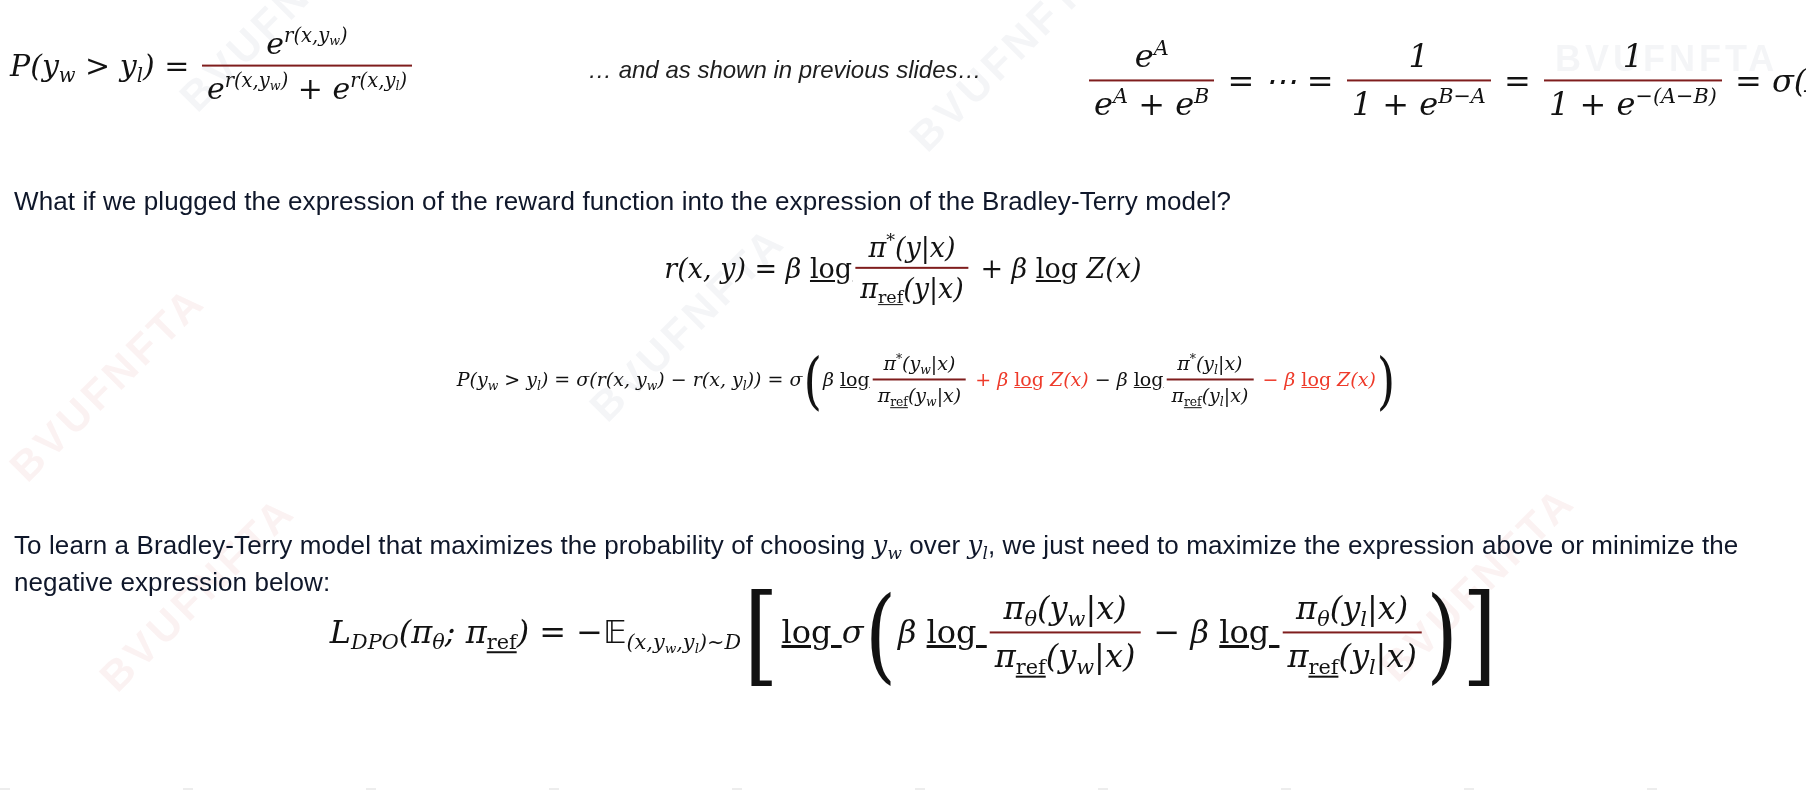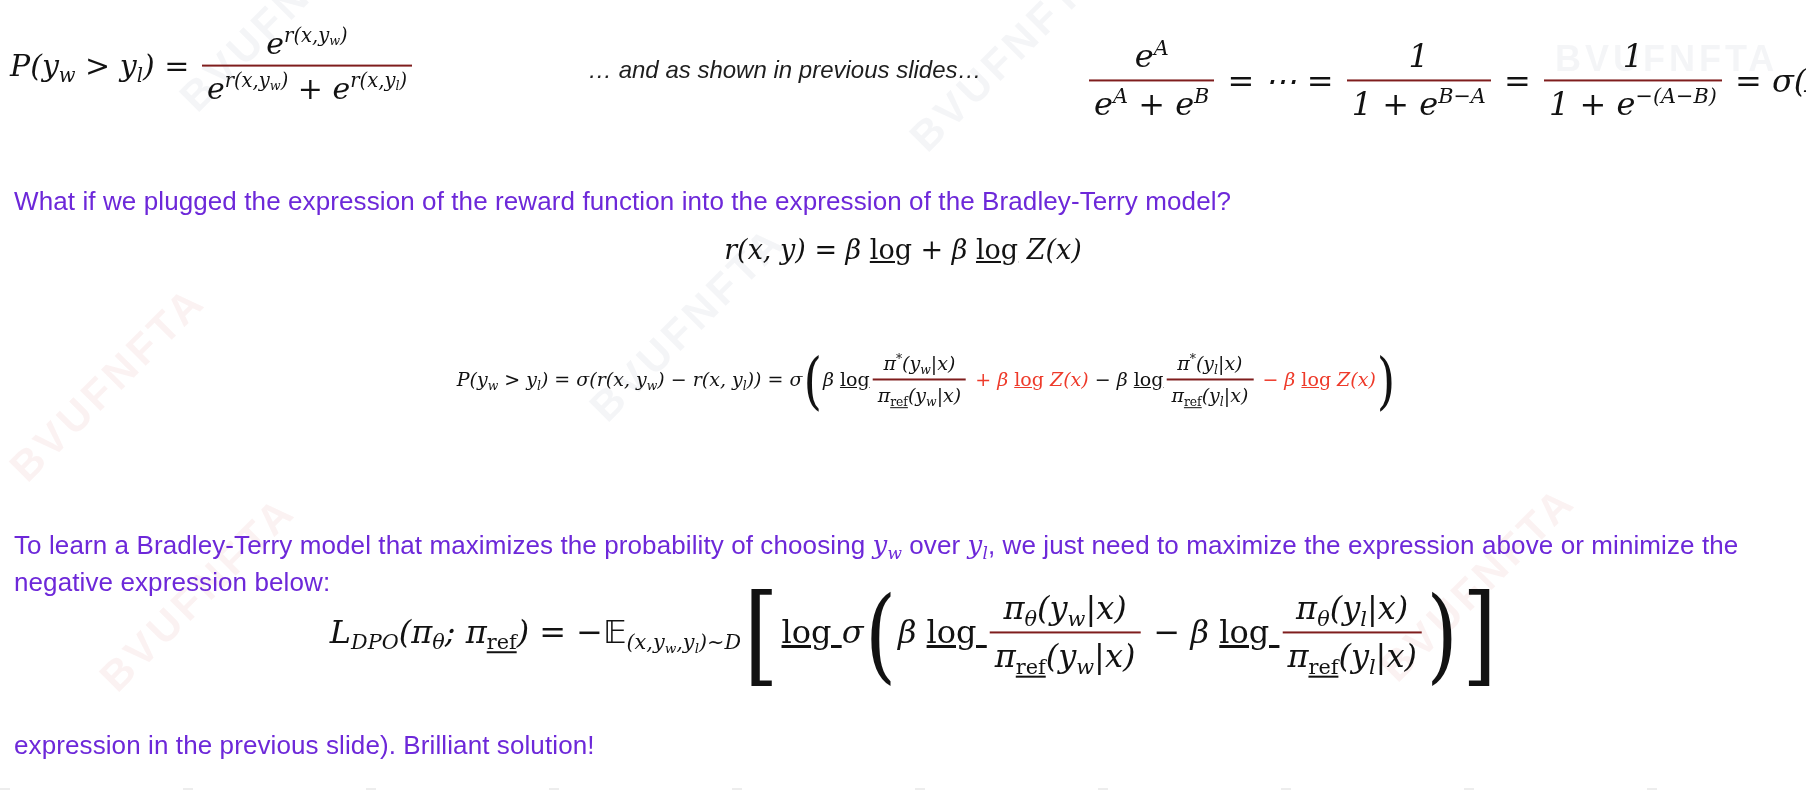--- a/index.html
+++ b/index.html
@@ -12,21 +12,21 @@
   .frac .num{display:block;padding:0 5px 4px;}
   .frac .den{display:block;padding:4px 5px 0;border-top:2px solid #7f1d1d;}
   .sup{display:inline-block;font-size:65%;transform:translateY(-0.62em);}
   .sub{display:inline-block;font-size:65%;transform:translateY(0.3em);}
   .red{color:#ee3a2a;}
   .pl{display:inline-block;font-style:normal;vertical-align:middle;transform:scaleY(1.28);font-size:2.5em;font-weight:300;line-height:1;margin:0 0.02em;}
   .bk{display:inline-block;font-style:normal;vertical-align:middle;transform:scaleY(1.22);font-size:2.8em;font-weight:300;line-height:1;margin:0 0.03em;}
   .bbe{font-family:"DejaVu Sans",sans-serif;font-style:normal;}
 
   
-  .para{position:absolute;font-size:26px;line-height:34px;color:#6d28d9;letter-spacing:0.1px;}
+  .para{position:absolute;font-size:26px;line-height:34px;color:#0f172a;letter-spacing:0.1px;}
   .imath{font-family:"DejaVu Serif","Liberation Serif",serif;font-style:italic;}
   .caption{position:absolute;font-size:24px;color:#1e1e1e;}
 
   
   .wm{position:absolute;font-size:42px;font-weight:700;letter-spacing:4px;pointer-events:none;user-select:none;}
   .wm.rot{transform:rotate(-45deg);}
   .wm.gray{color:rgba(168,174,186,0.12);}
   .wm.pink{color:rgba(226,148,150,0.12);}
 
   #bottom-edge{position:absolute;left:0;right:0;bottom:0;height:2px;background:repeating-linear-gradient(90deg, rgba(0,0,0,0.07) 0 10px, transparent 10px 183px);}
@@ -62,21 +62,24 @@
           <span class="den"><span>1 + </span><span>e</span><span class="sup">B−A</span></span>
         </span><span> = </span><span class="frac">
           <span class="num">1</span>
           <span class="den"><span>1 + </span><span>e</span><span class="sup">−(A−B)</span></span>
         </span><span> = σ(A − B)</span></span>
   </div>
 
   <div class="para" style="left:14px;top:184px;">What if we plugged the expression of the reward function into the expression of the Bradley-Terry model?</div>
 
   <div class="math" id="f5" style="left:50%;top:234px;transform:translateX(-50%);font-size:27px;">
-    <span><span>r(x, y) = β </span><span class="rm">log</span><span> + β </span><span class="rm">log</span><span> Z(x)</span></span>
+    <span><span>r(x, y) = β </span><span class="rm">log</span><span class="frac">
+          <span class="num"><span>π</span><span class="sup">*</span><span>(y|x)</span></span>
+          <span class="den"><span>π</span><span class="sub rm">ref</span><span>(y|x)</span></span>
+        </span><span> + β </span><span class="rm">log</span><span> Z(x)</span></span>
   </div>
 
   <div class="math" id="f6" style="left:50%;top:354px;transform:translateX(-47.5%);font-size:19px;">
     <span><span>P(y</span><span class="sub">w</span><span> &gt; y</span><span class="sub">l</span><span>) = σ(r(x, y</span><span class="sub">w</span><span>) − r(x, y</span><span class="sub">l</span><span>)) = σ</span><span class="pl">(</span><span>β </span><span class="rm">log</span><span class="frac">
           <span class="num"><span>π</span><span class="sup">*</span><span>(y</span><span class="sub">w</span><span>|x)</span></span>
           <span class="den"><span>π</span><span class="sub rm">ref</span><span>(y</span><span class="sub">w</span><span>|x)</span></span>
         </span><span class="red"><span> + β </span><span class="rm">log</span><span> Z(x)</span></span><span> − β </span><span class="rm">log</span><span class="frac">
           <span class="num"><span>π</span><span class="sup">*</span><span>(y</span><span class="sub">l</span><span>|x)</span></span>
           <span class="den"><span>π</span><span class="sub rm">ref</span><span>(y</span><span class="sub">l</span><span>|x)</span></span>
         </span><span class="red"><span> − β </span><span class="rm">log</span><span> Z(x)</span></span><span class="pl">)</span></span>
@@ -90,17 +93,17 @@
     <span><span>L</span><span class="sub">DPO</span><span>(π</span><span class="sub">θ</span><span>; π</span><span class="sub rm">ref</span><span>) = −</span><span class="bbe">𝔼</span><span class="sub"><span>(x,y</span><span class="sub">w</span><span>,y</span><span class="sub">l</span><span>)∼D</span></span><span class="bk">[</span><span class="rm">log </span><span>σ</span><span class="pl">(</span><span>β </span><span class="rm">log </span><span class="frac">
           <span class="num"><span>π</span><span class="sub">θ</span><span>(y</span><span class="sub">w</span><span>|x)</span></span>
           <span class="den"><span>π</span><span class="sub rm">ref</span><span>(y</span><span class="sub">w</span><span>|x)</span></span>
         </span><span> − β </span><span class="rm">log </span><span class="frac">
           <span class="num"><span>π</span><span class="sub">θ</span><span>(y</span><span class="sub">l</span><span>|x)</span></span>
           <span class="den"><span>π</span><span class="sub rm">ref</span><span>(y</span><span class="sub">l</span><span>|x)</span></span>
         </span><span class="pl">)</span><span class="bk">]</span></span>
   </div>
 
   <div class="para" style="left:14px;top:694px;">
-    <br><span>expression in the previous slide). Brilliant solution!</span>
+    <br>
   </div>
 
   <div id="bottom-edge"></div>
 </div>
 
 </body></html>

